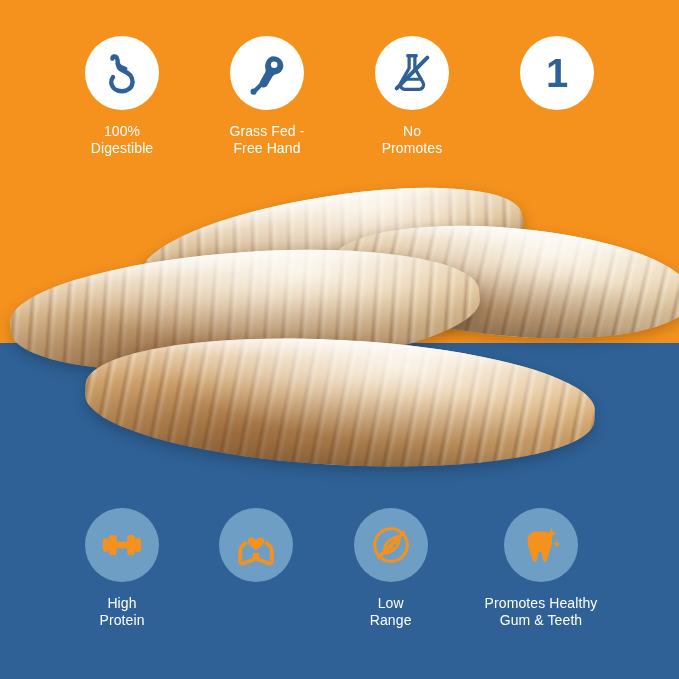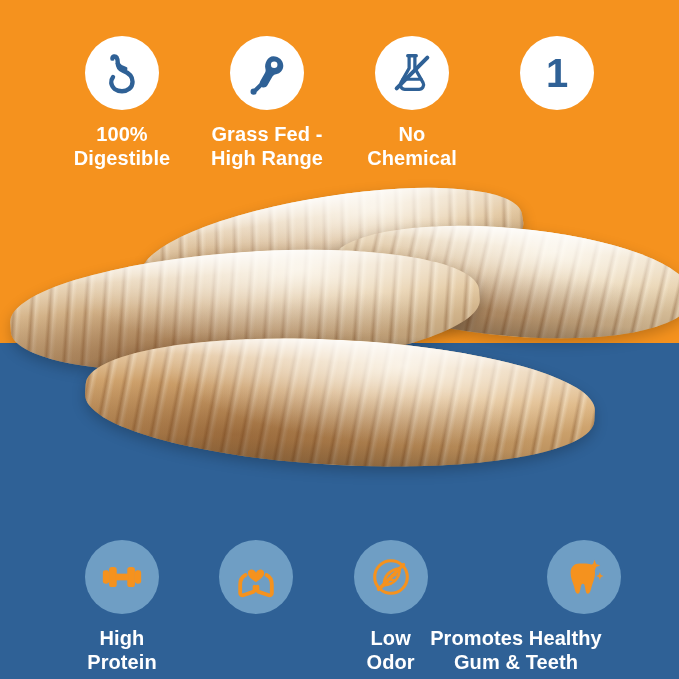--- a/index.html
+++ b/index.html
@@ -39,21 +39,21 @@
   .feature-row {
     position: absolute;
     left: 0;
     width: 679px;
     display: flex;
     justify-content: space-between;
     box-sizing: border-box;
     padding: 0 58px;
   }
   .feature-row.top { top: 36px; }
-  .feature-row.bottom { top: 540px; }
+  .feature-row.bottom { top: 508px; }
 
   .feature {
     width: 128px;
     display: flex;
     flex-direction: column;
     align-items: center;
   }
 
   .badge {
     width: 74px;
@@ -62,30 +62,30 @@
     display: flex;
     align-items: center;
     justify-content: center;
   }
   .badge.white { background: #ffffff; }
   .badge.light { background: #6f9ec4; }
 
   .feature-label {
     margin-top: 13px;
     text-align: center;
-    font-weight: bold;
-    font-size: 20px;
+    font-weight: normal;
+    font-size: 14px;
     line-height: 1.18;
     letter-spacing: 0.1px;
     white-space: pre-line;
   }
   .feature-label.on-orange { color: #ffffff; }
   .feature-label.on-blue { color: #ffffff; }
 
-  .feature.wide { width: 160px; align-items: flex-end; }
+  .feature.wide { width: 160px; }
   .feature.wide .feature-label { width: 210px; }
 
   .num-one {
     color: #2f6196;
     font-size: 40px;
     font-weight: bold;
     line-height: 1;
     font-family: "Liberation Sans", sans-serif;
   }
 
@@ -214,33 +214,33 @@
     <div class="feature">
       <div class="badge white">
         <svg width="46" height="46" viewBox="0 0 48 48" aria-hidden="true">
           <path d="M30.5 6.5 C36.5 6.5 41 11 41 16.5 C41 21 38 24.5 33.5 25.4 C31.5 25.8 30.3 26.6 29.4 28.2 L24.5 36.8 C23.2 39 20.6 39.8 18.5 38.6 C16.4 37.4 15.7 34.7 16.9 32.6 L21.8 24 C22.7 22.4 22.8 21 22.3 19.2 C21 14.2 24.8 6.5 30.5 6.5 Z" fill="#2f6196"></path>
           <circle cx="31.5" cy="15.5" r="3.4" fill="#ffffff"></circle>
           <path d="M17.5 36.5 L12.5 41.5" stroke="#2f6196" stroke-width="4.4" stroke-linecap="round"></path>
           <circle cx="10" cy="43.5" r="3.2" fill="#2f6196"></circle>
         </svg>
       </div>
       <div class="feature-label on-orange">Grass Fed -
-High Range</div>
+Free Hand</div>
     </div>
 
     <div class="feature">
       <div class="badge white">
         <svg width="46" height="46" viewBox="0 0 48 48" aria-hidden="true">
           <path d="M19.5 6 L28.5 6 M21 6 L21 19 L12.5 34 C10.8 37.2 13 41 16.6 41 L31.4 41 C35 41 37.2 37.2 35.5 34 L27 19 L27 6" fill="none" stroke="#2f6196" stroke-width="3.4" stroke-linecap="round" stroke-linejoin="round"></path>
           <path d="M14.5 30.5 L33.5 30.5" stroke="#2f6196" stroke-width="3" stroke-linecap="round"></path>
           <path d="M8 40 L40 8" stroke="#2f6196" stroke-width="4.2" stroke-linecap="round"></path>
         </svg>
       </div>
       <div class="feature-label on-orange">No
-Chemical</div>
+Promotes</div>
     </div>
 
     <div class="feature">
       <div class="badge white">
         <span class="num-one">1</span>
       </div>
     </div>
 
   </div>
 
@@ -274,21 +274,21 @@
       <div class="badge light">
         <svg width="46" height="46" viewBox="0 0 48 48" aria-hidden="true">
           <circle cx="24" cy="24" r="17" fill="none" stroke="#f5921e" stroke-width="3.2"></circle>
           <path d="M33 15 C33 25 27 31.5 17 32.5 C16 24 22 16.5 33 15 Z" fill="none" stroke="#f5921e" stroke-width="3"></path>
           <path d="M14.5 34.5 L31 17.5" stroke="#f5921e" stroke-width="3" stroke-linecap="round"></path>
           <path d="M22 27 L26.5 27 M20 31 L24 31 M25 22 L29 22" stroke="#f5921e" stroke-width="2.4" stroke-linecap="round"></path>
           <path d="M11 37 L37 11" stroke="#f5921e" stroke-width="3.4" stroke-linecap="round"></path>
         </svg>
       </div>
       <div class="feature-label on-blue">Low
-Odor</div>
+Range</div>
     </div>
 
     <div class="feature wide">
       <div class="badge light">
         <svg width="46" height="46" viewBox="0 0 48 48" aria-hidden="true">
           <path d="M26 10 C31.5 10 35.5 13.5 35.5 19.5 C35.5 25 33.5 28.5 32 34 C31 37.8 30.4 41.5 28 41.5 C26 41.5 25.6 38 25 34.5 C24.6 32.2 24 31 22.8 31 C21.6 31 21 32.2 20.6 34.5 C20 38 19.6 41.5 17.6 41.5 C15.2 41.5 14.6 37.8 13.6 34 C12.1 28.5 10 25 10 19.5 C10 13.5 14 10 19.5 10" fill="#f5921e"></path>
           <path d="M35 6 L36.6 10.4 L41 12 L36.6 13.6 L35 18 L33.4 13.6 L29 12 L33.4 10.4 Z" fill="#f5921e"></path>
           <path d="M40.5 19 L41.6 22 L44.5 23 L41.6 24 L40.5 27 L39.4 24 L36.5 23 L39.4 22 Z" fill="#f5921e"></path>
         </svg>
       </div>

